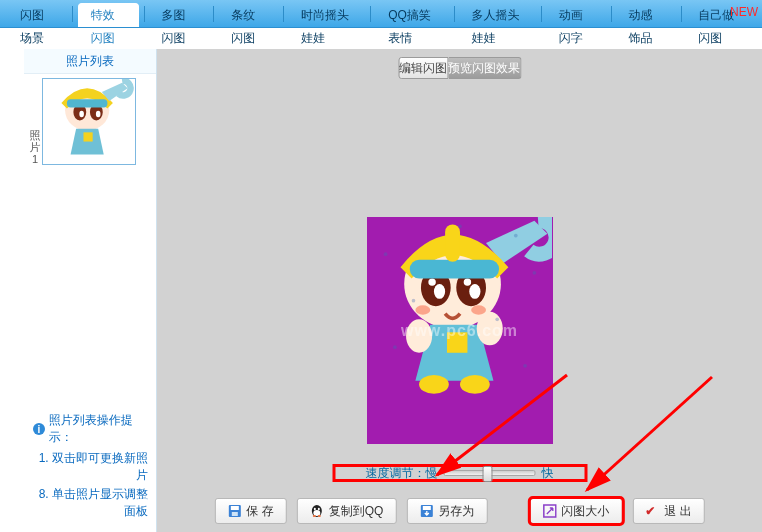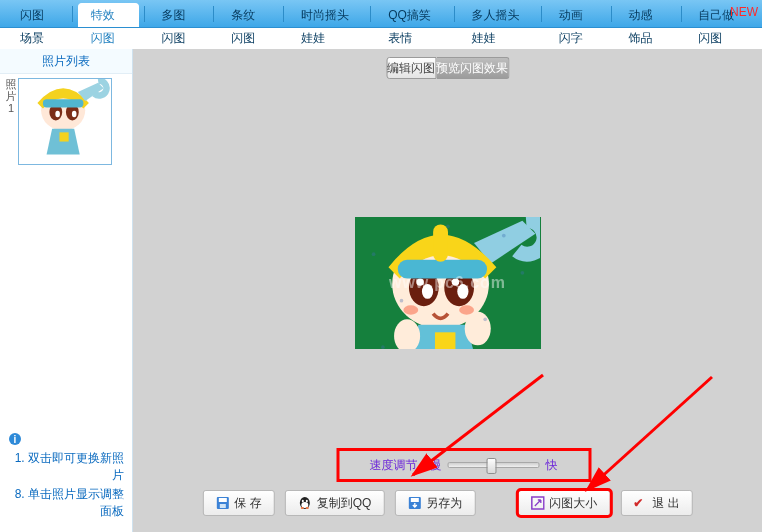--- a/index.html
+++ b/index.html
@@ -13,49 +13,49 @@
   .tabstrip{height:27px;background:linear-gradient(#79c6f4,#3ea7e8);display:flex;align-items:flex-end;padding:0 6px;border-bottom:1px solid #2b8fd1;}
   .tab{position:relative;height:23px;line-height:23px;margin:0 2px;padding:0 12px;color:#063a5e;font-size:12px;cursor:pointer;border-radius:4px 4px 0 0;}
   .tab.active{background:#fff;color:#1e7fbf;border:1px solid #fff;border-bottom:none;}
   .tab .dot{position:absolute;top:-3px;right:-4px;font-size:12px;color:#ff2a2a;font-weight:normal;}
   .sep{width:1px;height:16px;background:#2c8cc8;margin:0 3px;align-self:center;}
 
   
   .body{position:absolute;top:49px;left:0;right:0;bottom:0;display:flex;}
 
   
-  .sidebar{width:132px;border-right:1px solid #cfe2ef;display:flex;flex-direction:column;}
+  .sidebar{width:132px;border-right:1px solid #cfe2ef;display:flex;flex-direction:column;margin-left:24px;}
   .side-head{height:24px;line-height:24px;text-align:center;color:#0a6abf;background:#f4fbff;border-bottom:1px solid #e2eef6;}
   .thumbs{flex:0 0 auto;padding:4px;display:flex;flex-direction:column;align-items:flex-start;}
-  .thumb{display:flex;align-items:flex-start;}
+  .thumb{display:flex;align-items:flex-end;}
   .thumb-lab{width:14px;font-size:11px;color:#555;line-height:12px;text-align:center;}
   .thumb-img{width:92px;height:85px;border:1px solid #7db8e0;background:#fff;position:relative;overflow:hidden;}
   .side-spacer{flex:1;}
   .tips{padding:6px 8px 10px 8px;color:#0a6abf;font-size:12px;}
   .tips-h{display:flex;align-items:center;margin-bottom:4px;}
   .tips-h svg{margin-right:4px;}
   .tips p{margin:2px 0;color:#0a6abf;text-align:right;}
 
   
   .main{flex:1;background:#d2d2d2;position:relative;}
   .mode-tabs{position:absolute;top:8px;left:50%;transform:translateX(-50%);display:flex;}
   .mode-tab{height:20px;line-height:20px;padding:0 0;font-size:12px;border:1px solid #9b9b9b;background:linear-gradient(#fefefe,#e4e4e4);color:#444;cursor:pointer;}
   .mode-tab:first-child{border-radius:3px 0 0 3px;}
   .mode-tab:last-child{border-radius:0 3px 3px 0;border-left:none;}
   .mode-tab.active{background:linear-gradient(#bdbdbd,#9c9c9c);color:#fff;}
 
-  .canvas{position:absolute;top:168px;left:50%;transform:translate(-50%,0);width:186px;height:132px;background:#15803d;overflow:hidden;text-decoration:underline;}
-
-  
-  .speed-row{position:absolute;bottom:50px;left:50%;transform:translateX(-50%);width:255px;height:34px;border:3px solid #ff0000;box-sizing:border-box;display:flex;align-items:center;justify-content:center;color:#6d28d9;margin-left:16px;}
+  .canvas{position:absolute;top:168px;left:50%;transform:translate(-50%,0);width:186px;height:227px;background:#a21caf;overflow:hidden;text-decoration:underline;}
+
+  
+  .speed-row{position:absolute;bottom:50px;left:50%;transform:translateX(-50%);width:255px;height:18px;border:3px solid #ff0000;box-sizing:border-box;display:flex;align-items:center;justify-content:center;color:#0369a1;}
   .slider{width:90px;height:4px;background:linear-gradient(#cfcfcf,#f0f0f0);border:1px solid #a8a8a8;border-radius:2px;position:relative;margin:0 6px;}
   .slider .hdl{position:absolute;top:-5px;left:38px;width:8px;height:14px;background:linear-gradient(#fdfdfd,#d9d9d9);border:1px solid #8f8f8f;border-radius:2px;}
 
   
-  .toolbar{position:absolute;bottom:16px;left:50%;transform:translateX(-50%);display:flex;gap:10px;}
+  .toolbar{position:absolute;bottom:8px;left:50%;transform:translateX(-50%);display:flex;gap:10px;}
   .btn{height:24px;display:flex;align-items:center;padding:0 12px;background:linear-gradient(#ffffff,#ececec);border:1px solid #b8b8b8;border-radius:3px;color:#333;cursor:pointer;white-space:nowrap;}
   .btn .ic{width:14px;height:14px;margin-right:5px;display:inline-block;}
   .btn.highlight{outline:3px solid #ff0000;outline-offset:-1px;margin-left:32px;}
 
   
   .g-save{color:#2e7ad6;}
   .g-saveas{color:#2e7ad6;}
   .g-qq{color:#c23;}
   .g-size{color:#8a3fc9;}
   .g-exit{color:#d12a2a;font-weight:bold;}
@@ -117,20 +117,21 @@
         </div>
       </div>
     </div>
     <div class="side-spacer"></div>
     <div class="tips">
       <div class="tips-h">
         <svg width="14" height="14">
               <circle cx="7" cy="7" r="6" fill="#2e8ad8"></circle>
               <text x="7" y="11" text-anchor="middle" fill="#fff" font-size="10" font-weight="bold">i</text>
             </svg>
+        <span>照片列表操作提示：</span>
       </div>
       <p>1. 双击即可更换新照片</p>
       <p>8. 单击照片显示调整面板</p>
     </div>
   </div>
 
   <div class="main">
 
     <div class="mode-tabs">
       <div class="mode-tab">编辑闪图</div>

